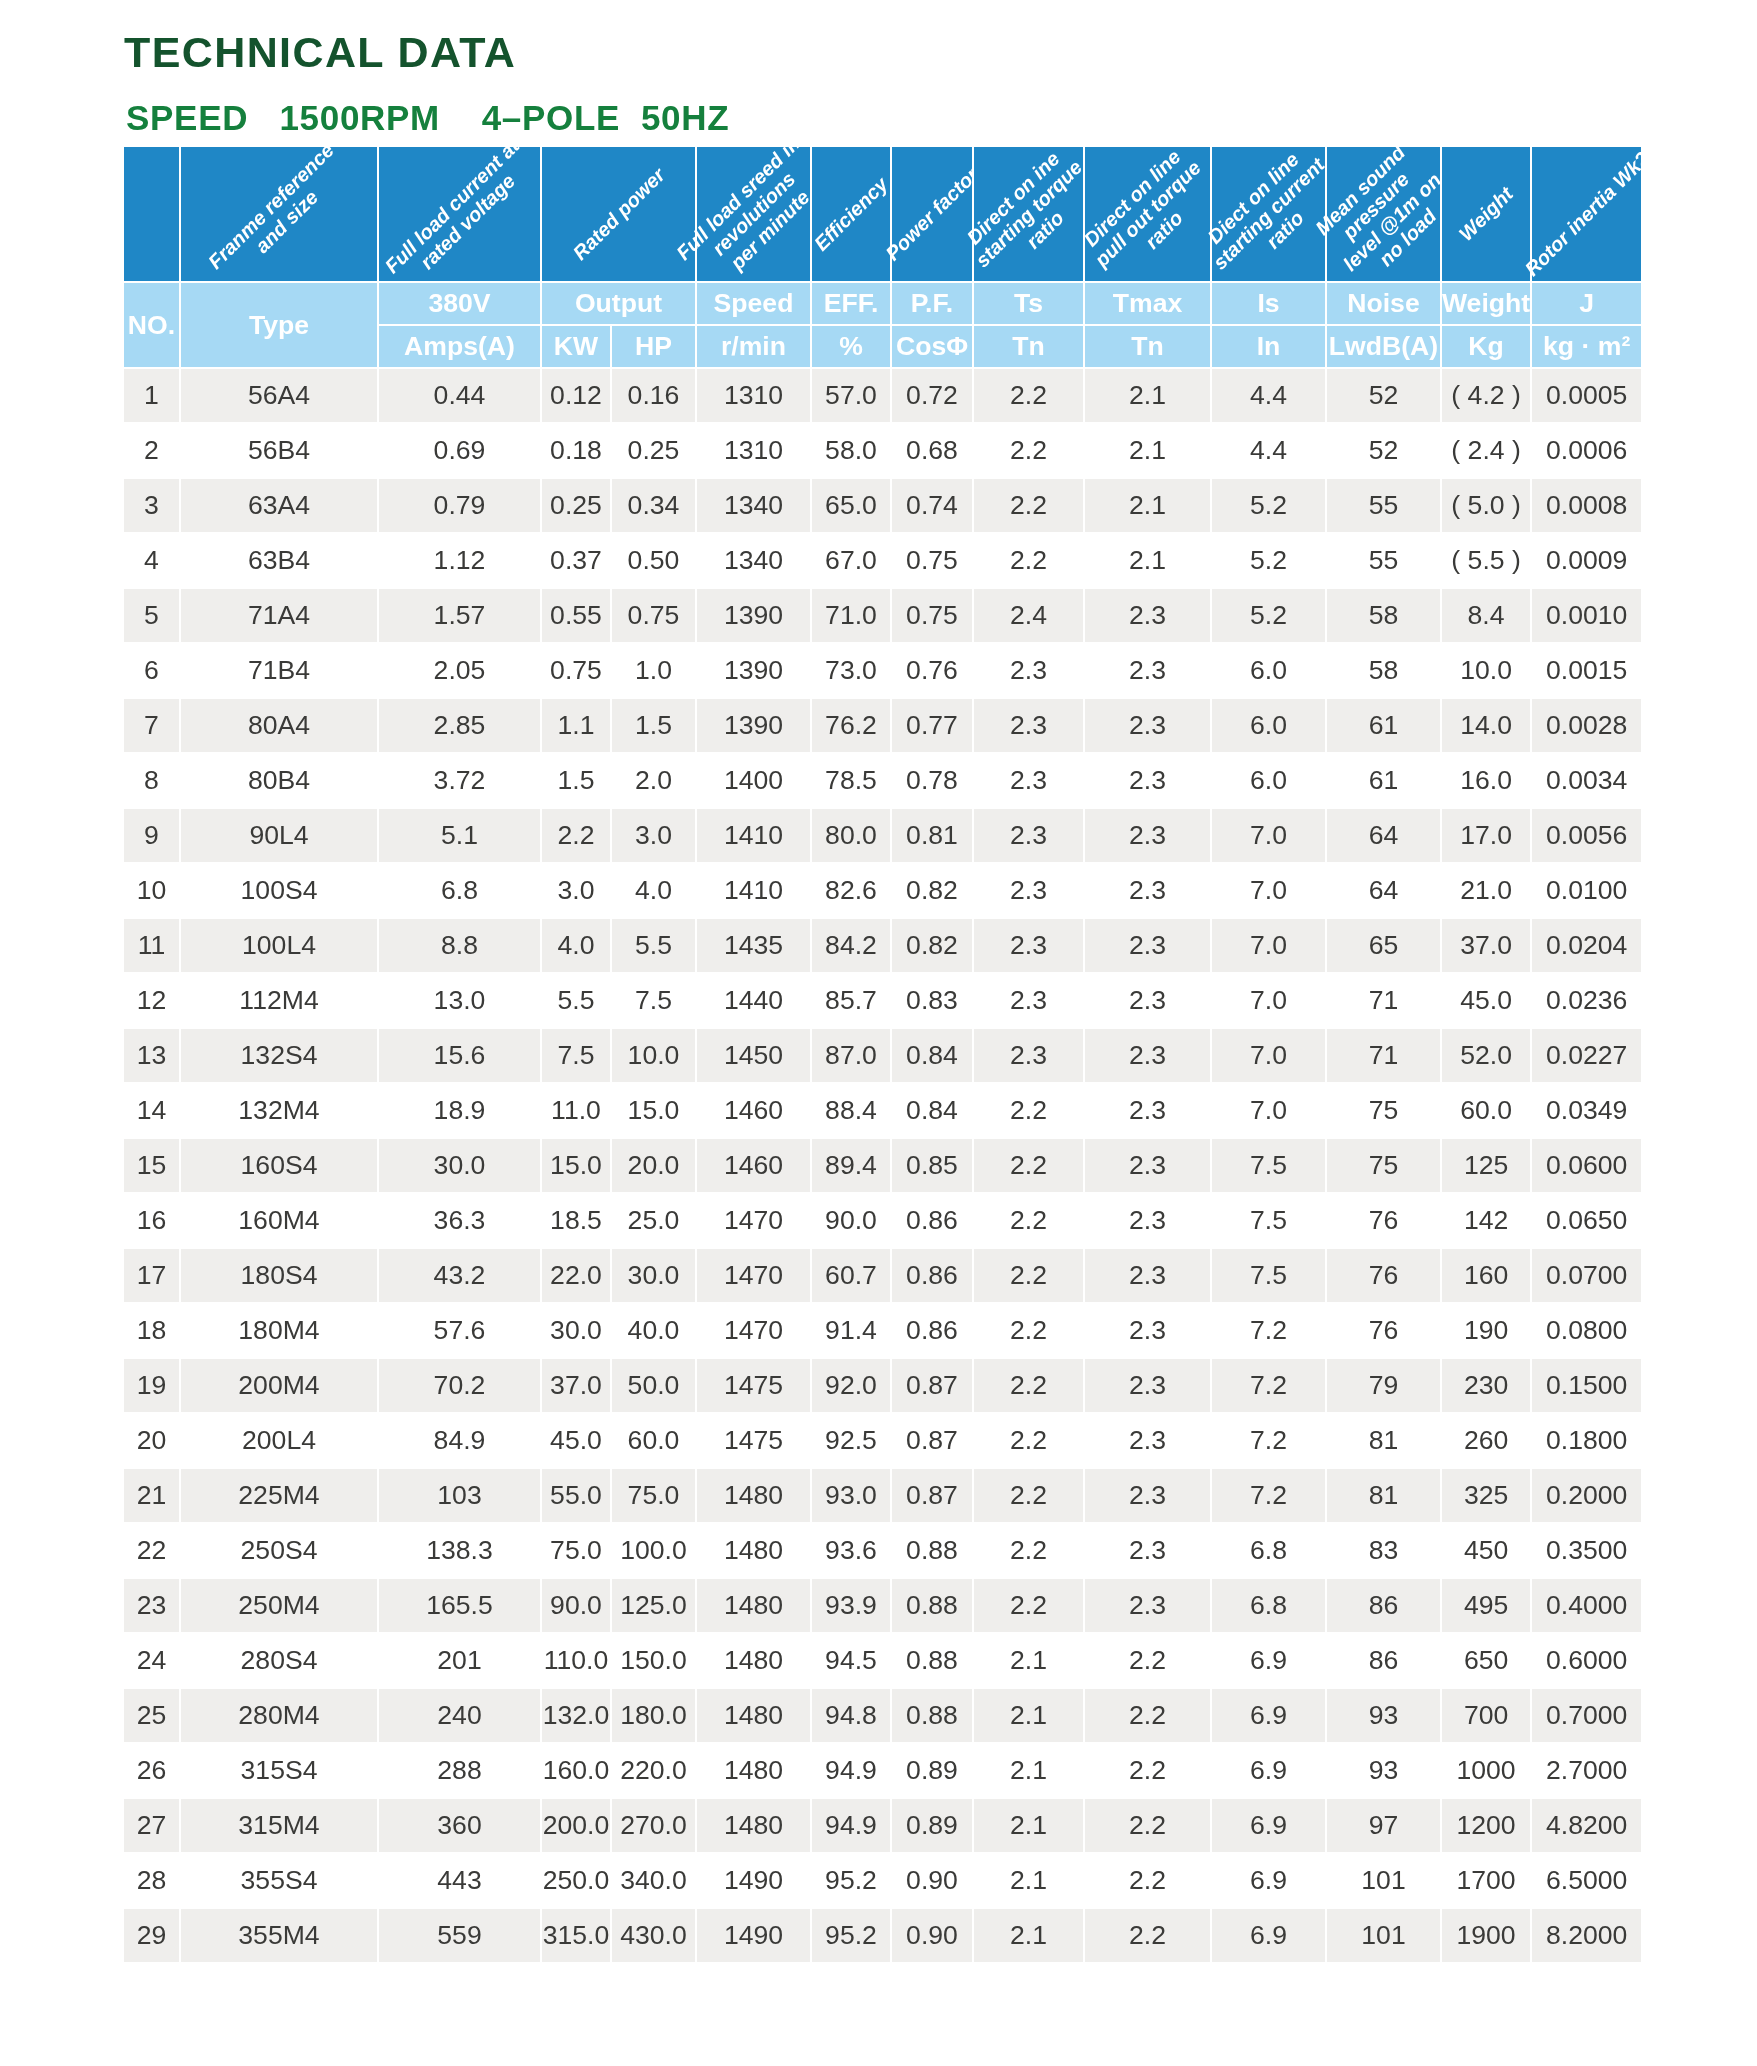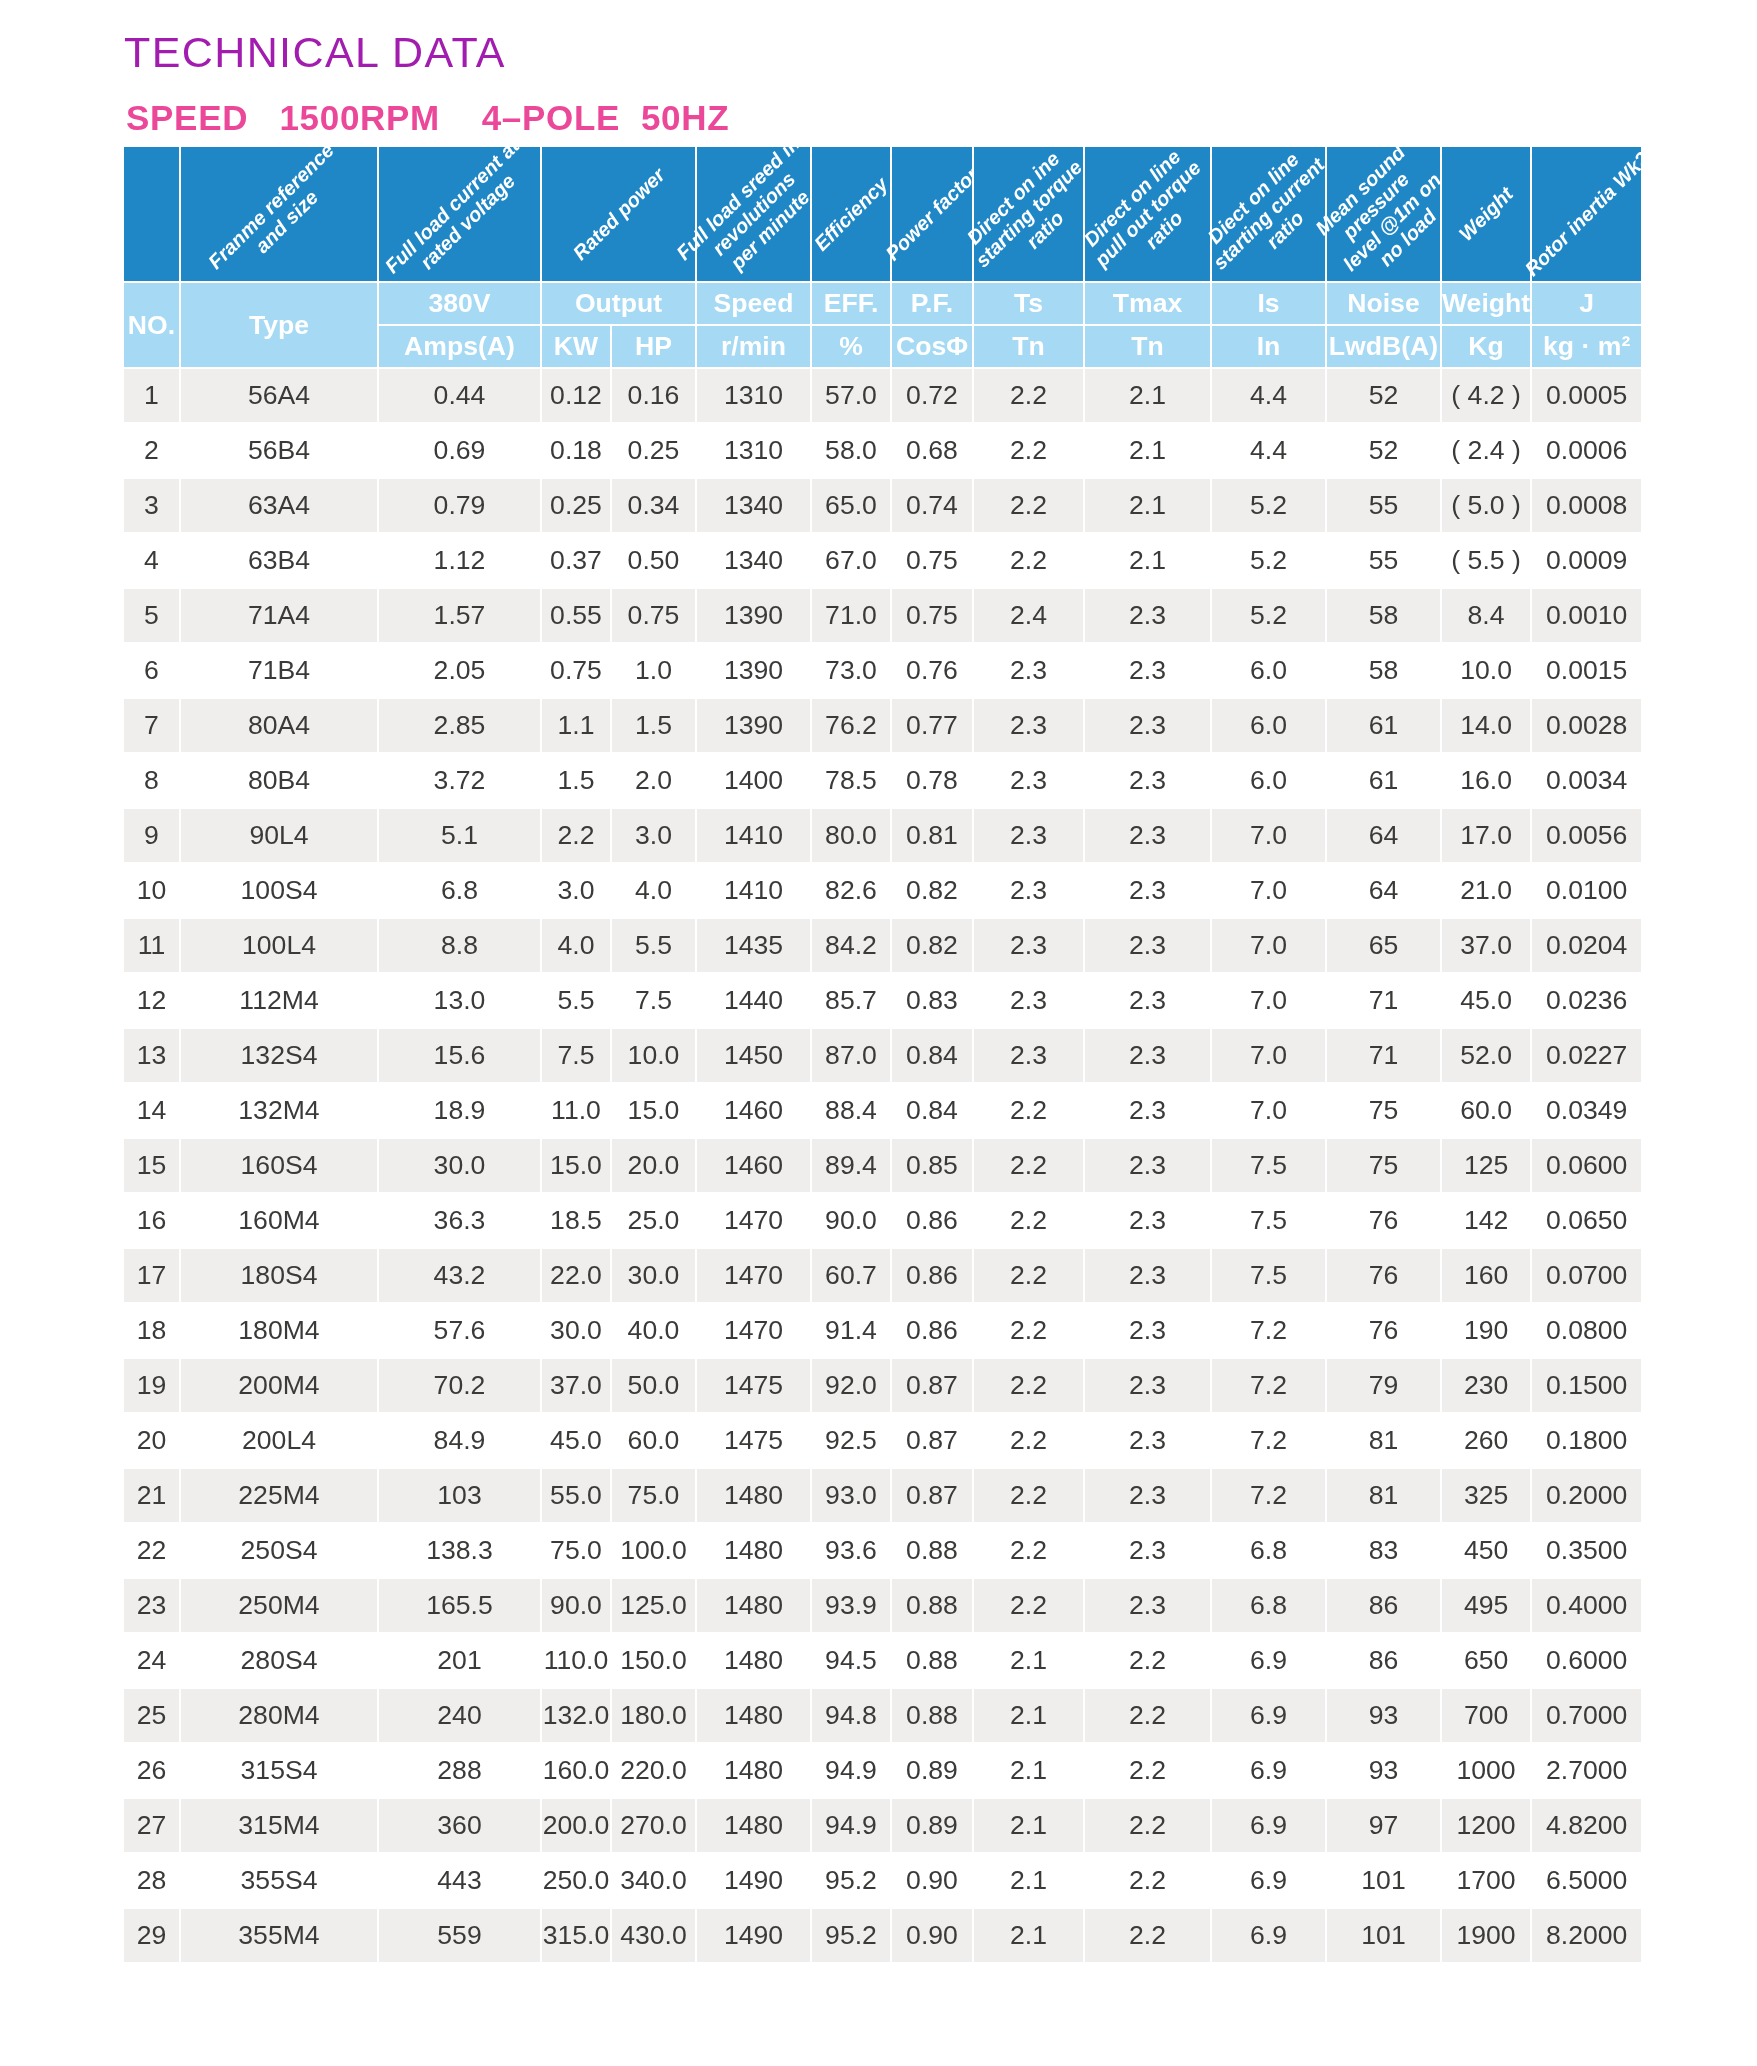--- a/index.html
+++ b/index.html
@@ -5,27 +5,27 @@
   html,body { margin:0; padding:0; }
   body {
     width:1757px; height:2066px;
     background:#ffffff;
     font-family:"Liberation Sans", sans-serif;
     position:relative;
     overflow:hidden;
   }
   .page-title {
     position:absolute; left:124px; top:28px;
-    font-size:43px; font-weight:normal; letter-spacing:1.4px;
-    color:#a21caf; white-space:pre;
+    font-size:43px; font-weight:bold; letter-spacing:1.4px;
+    color:#14532d; white-space:pre;
   }
   .page-subtitle {
     position:absolute; left:126px; top:98px;
     font-size:35px; font-weight:bold; letter-spacing:0.7px;
-    color:#ec4899; white-space:pre;
+    color:#15803d; white-space:pre;
   }
   table.tech {
     position:absolute; left:122px; top:145px;
     border-collapse:separate; border-spacing:2.8px;
     table-layout:fixed;
   }
   col.c1{width:55px}  col.c2{width:196px} col.c3{width:161px}
   col.c4{width:68px}  col.c5{width:83px} col.c6{width:113px}
   col.c7{width:78px} col.c8{width:80px} col.c9{width:109px}
   col.c10{width:125px}col.c11{width:113px}col.c12{width:113px}

